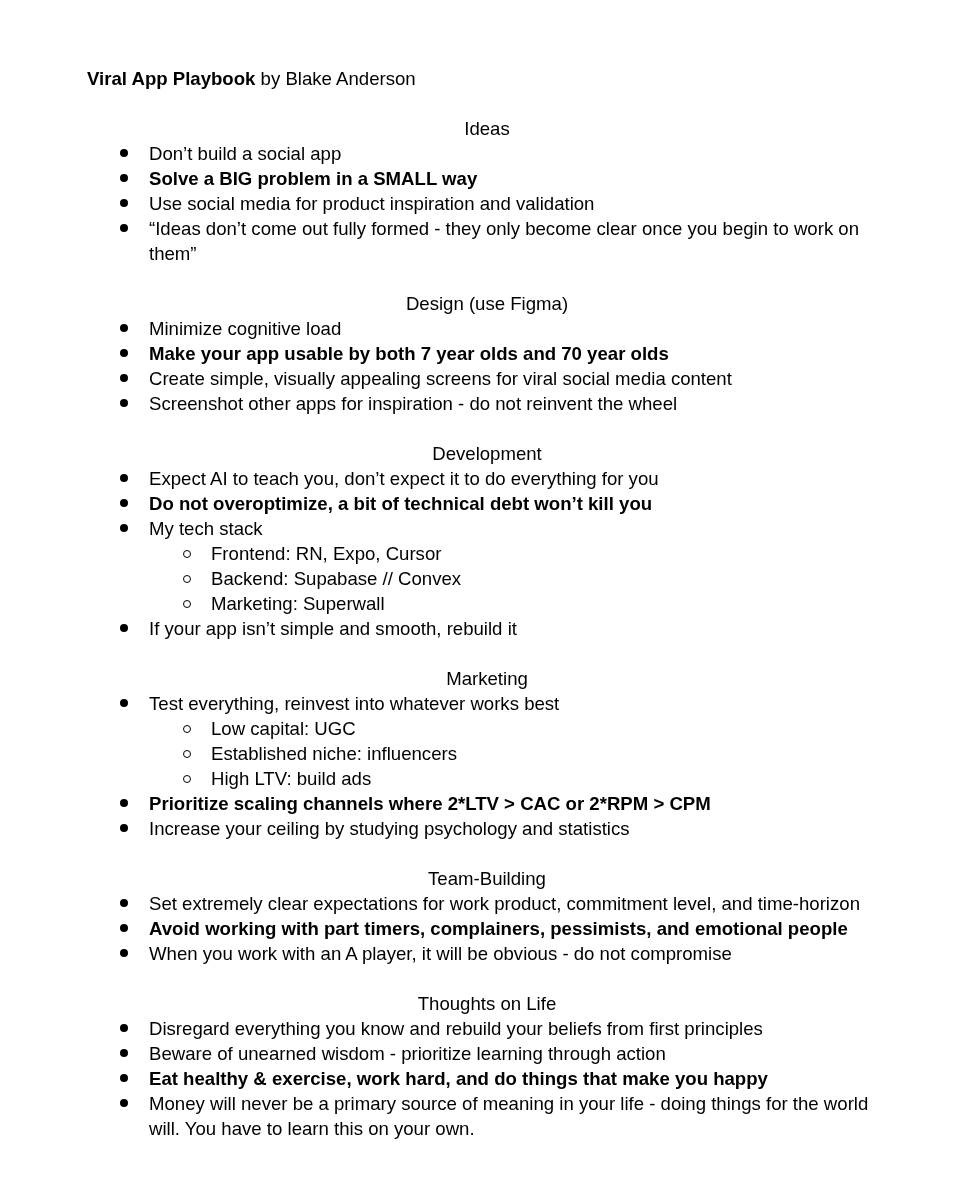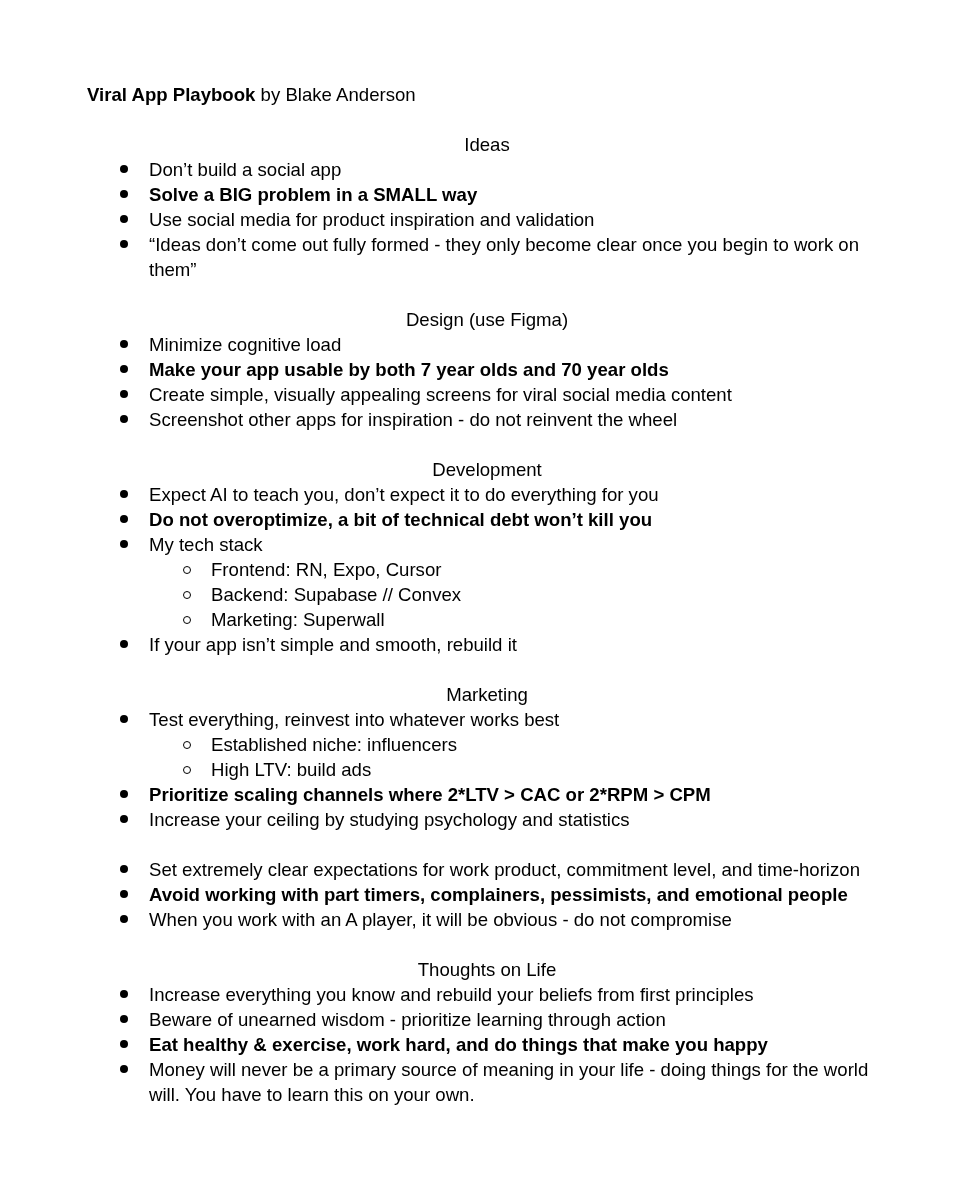--- a/index.html
+++ b/index.html
@@ -1,20 +1,20 @@
 <!DOCTYPE html>
 <html><head>
 <meta charset="utf-8">
 <style>
   html, body { margin: 0; padding: 0; background: #ffffff; }
   body {
     width: 968px; height: 1204px; position: relative; overflow: hidden;
     font-family: "Liberation Sans", sans-serif; font-size: 18.6px; color: #000;
   }
-  .doc { position: absolute; left: 87px; top: 82px; width: 800px; }
+  .doc { position: absolute; left: 87px; top: 66px; width: 800px; }
   .title-line { height: 25px; line-height: 25px; margin-bottom: 25px; white-space: nowrap; }
   .title-bold { font-weight: bold; }
   .section { margin-bottom: 25px; }
   .heading { font-weight: normal; height: 25px; line-height: 25px; white-space: nowrap; text-align: center; }
   ul.items { list-style: none; margin: 0; padding: 0; }
   li.item { position: relative; padding-left: 62px; line-height: 25px; }
   li.item .bullet { position: absolute; left: 31px; top: 0; width: 12px; height: 25px; }
   li.item .bullet::before {
     content: ""; position: absolute; left: 2px; top: 8px; width: 8px; height: 8px;
     border-radius: 50%; background: #000;
@@ -64,37 +64,39 @@
               <li class="subitem"><span class="sbullet"></span><span>Backend: Supabase // Convex</span></li>
               <li class="subitem"><span class="sbullet"></span><span>Marketing: Superwall</span></li>
             </ul></li>
           <li class="item"><span class="bullet"></span><span class="text">If your app isn’t simple and smooth, rebuild it</span></li>
         </ul>
       </div>
       <div class="section">
         <div class="heading">Marketing</div>
         <ul class="items">
           <li class="item"><span class="bullet"></span><span class="text">Test everything, reinvest into whatever works best</span><ul class="subitems">
+              <li class="subitem"><span class="sbullet"></span><span>Low capital: UGC</span></li>
               <li class="subitem"><span class="sbullet"></span><span>Established niche: influencers</span></li>
               <li class="subitem"><span class="sbullet"></span><span>High LTV: build ads</span></li>
             </ul></li>
           <li class="item bold"><span class="bullet"></span><span class="text">Prioritize scaling channels where 2*LTV &gt; CAC or 2*RPM &gt; CPM</span></li>
           <li class="item"><span class="bullet"></span><span class="text">Increase your ceiling by studying psychology and statistics</span></li>
         </ul>
       </div>
       <div class="section">
+        <div class="heading">Team-Building</div>
         <ul class="items">
           <li class="item"><span class="bullet"></span><span class="text">Set extremely clear expectations for work product, commitment level, and time-horizon</span></li>
           <li class="item bold"><span class="bullet"></span><span class="text">Avoid working with part timers, complainers, pessimists, and emotional people</span></li>
           <li class="item"><span class="bullet"></span><span class="text">When you work with an A player, it will be obvious - do not compromise</span></li>
         </ul>
       </div>
       <div class="section">
         <div class="heading">Thoughts on Life</div>
         <ul class="items">
-          <li class="item"><span class="bullet"></span><span class="text">Increase everything you know and rebuild your beliefs from first principles</span></li>
+          <li class="item"><span class="bullet"></span><span class="text">Disregard everything you know and rebuild your beliefs from first principles</span></li>
           <li class="item"><span class="bullet"></span><span class="text">Beware of unearned wisdom - prioritize learning through action</span></li>
           <li class="item bold"><span class="bullet"></span><span class="text">Eat healthy &amp; exercise, work hard, and do things that make you happy</span></li>
           <li class="item"><span class="bullet"></span><span class="text">Money will never be a primary source of meaning in your life - doing things for the world will.  You have to learn this on your own.</span></li>
         </ul>
       </div>
     </div>
 </div>
 
 </body></html>

